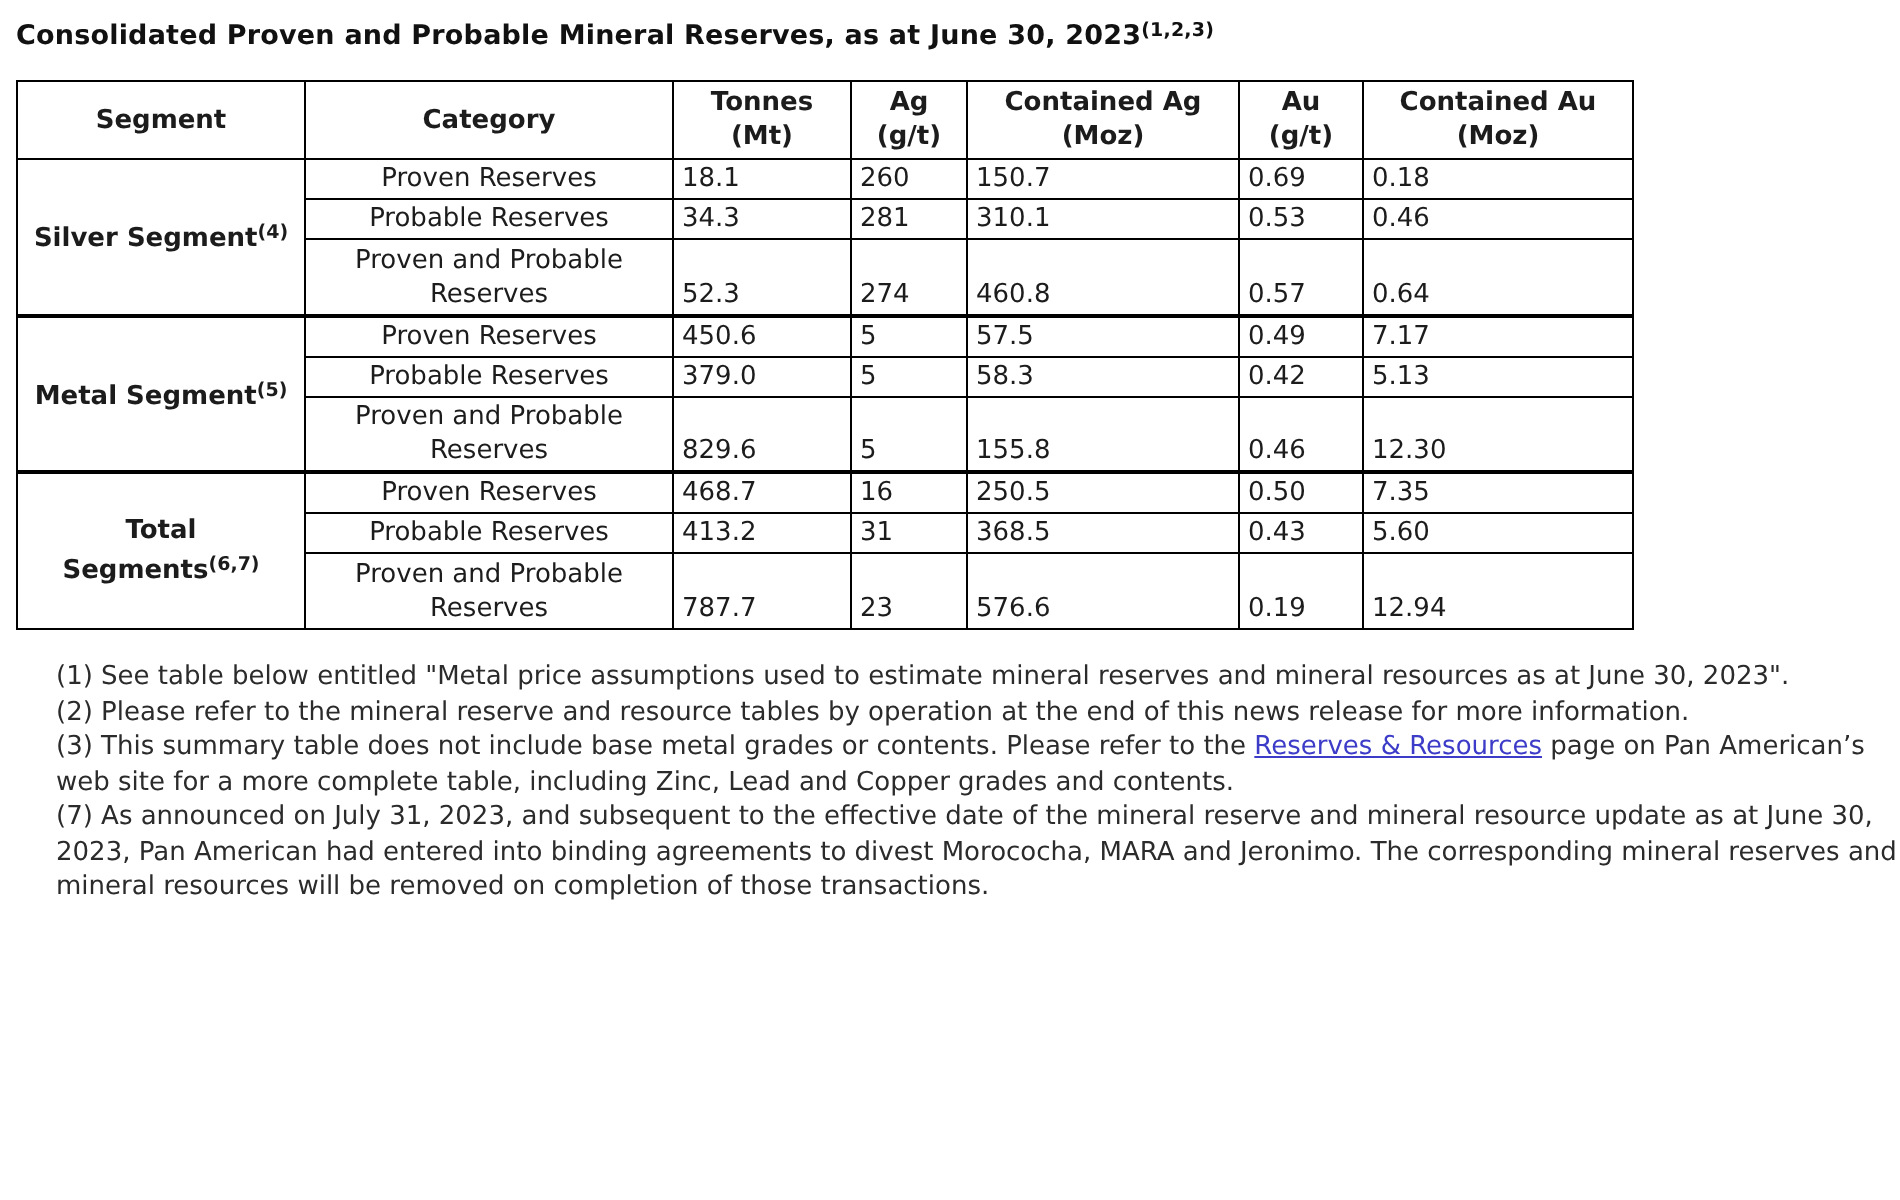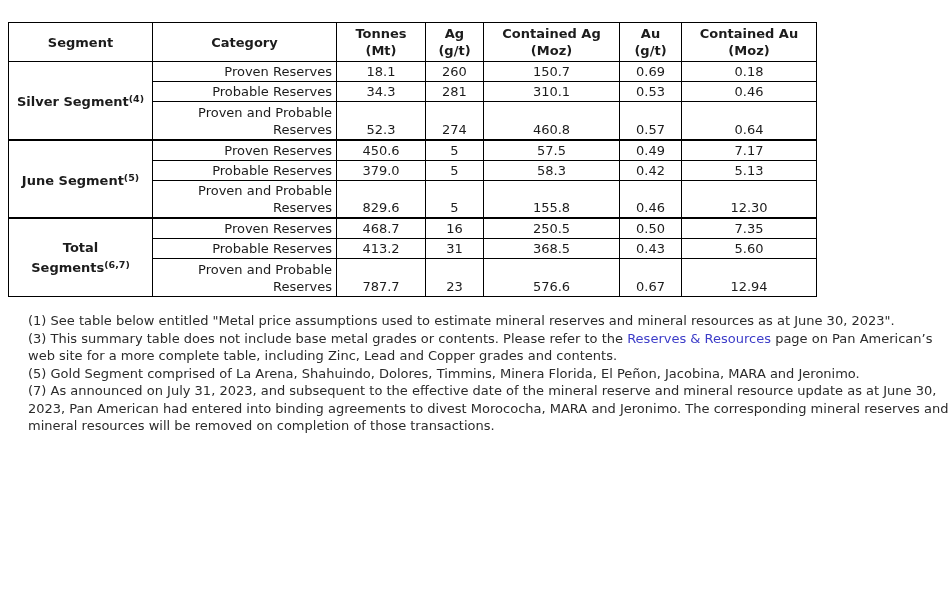--- a/index.html
+++ b/index.html
@@ -47,51 +47,53 @@
     height: 37px;
     padding: 2px 2px;
   }
   td.seg {
     font-weight: bold;
     text-align: center;
     vertical-align: middle;
     padding-left: 3px;
   }
   td.cat {
-    text-align: right;
+    text-align: center;
     vertical-align: bottom;
     padding-left: 3px;
   }
   td.num {
-    text-align: center;
+    text-align: left;
     vertical-align: bottom;
     padding-right: 4px;
   }
   tr.plain td.cat, tr.plain td.num { height: 20px; }
   tr.total td { font-weight: normal; height: 38px; }
   tr.group-start td { border-top: 2px solid #000000; }
   .footnotes {
     margin-top: 15px;
     width: 921px;
     font-size: 13px;
     line-height: 17.5px;
     color: #2b2b2b;
     margin-left: 20px;
   }
   .footnotes p { margin: 0; }
   a.inline-link {
     color: #3c3cc8;
+    text-decoration: underline;
     cursor: pointer;
   }
 </style>
 </head>
 <body>
 
 <div class="page">
 
+  <div class="title"><span>Consolidated Proven and Probable Mineral Reserves, as at June 30, 2023</span><sup>(1,2,3)</sup></div>
 
   <table class="reserves">
     <colgroup>
       <col style="width:144px">
         <col style="width:184px">
         <col style="width:89px">
       <col style="width:58px">
         <col style="width:136px">
         <col style="width:62px">
         <col style="width:135px">
@@ -134,21 +136,21 @@
       <tr class="total">
         <td class="cat">Proven and Probable Reserves</td>
         <td class="num">52.3</td>
         <td class="num">274</td>
         <td class="num">460.8</td>
         <td class="num">0.57</td>
         <td class="num">0.64</td>
       </tr>
 
       <tr class="plain group-start">
-        <td class="seg" rowspan="3"><span>June Segment</span><sup>(5)</sup></td>
+        <td class="seg" rowspan="3"><span>Metal Segment</span><sup>(5)</sup></td>
         <td class="cat">Proven Reserves</td>
         <td class="num">450.6</td>
         <td class="num">5</td>
         <td class="num">57.5</td>
         <td class="num">0.49</td>
         <td class="num">7.17</td>
       </tr>
       <tr class="plain">
         <td class="cat">Probable Reserves</td>
         <td class="num">379.0</td>
@@ -181,26 +183,26 @@
         <td class="num">31</td>
         <td class="num">368.5</td>
         <td class="num">0.43</td>
         <td class="num">5.60</td>
       </tr>
       <tr class="total">
         <td class="cat">Proven and Probable Reserves</td>
         <td class="num">787.7</td>
         <td class="num">23</td>
         <td class="num">576.6</td>
-        <td class="num">0.67</td>
+        <td class="num">0.19</td>
         <td class="num">12.94</td>
       </tr>
     </tbody>
   </table>
 
   <div class="footnotes">
     <p>(1) See table below entitled "Metal price assumptions used to estimate mineral reserves and mineral resources as at June 30, 2023".</p>
+    <p>(2) Please refer to the mineral reserve and resource tables by operation at the end of this news release for more information.</p>
     <p><span>(3) This summary table does not include base metal grades or contents. Please refer to the </span><a class="inline-link">Reserves &amp; Resources</a><span> page on Pan American’s web site for a more complete table, including Zinc, Lead and Copper grades and contents.</span></p>
-    <p>(5) Gold Segment comprised of La Arena, Shahuindo, Dolores, Timmins, Minera Florida, El Peñon, Jacobina, MARA and Jeronimo.</p>
     <p>(7) As announced on July 31, 2023, and subsequent to the effective date of the mineral reserve and mineral resource update as at June 30, 2023, Pan American had entered into binding agreements to divest Morococha, MARA and Jeronimo. The corresponding mineral reserves and mineral resources will be removed on completion of those transactions.</p>
   </div>
 
 </div>
 
 </body></html>

